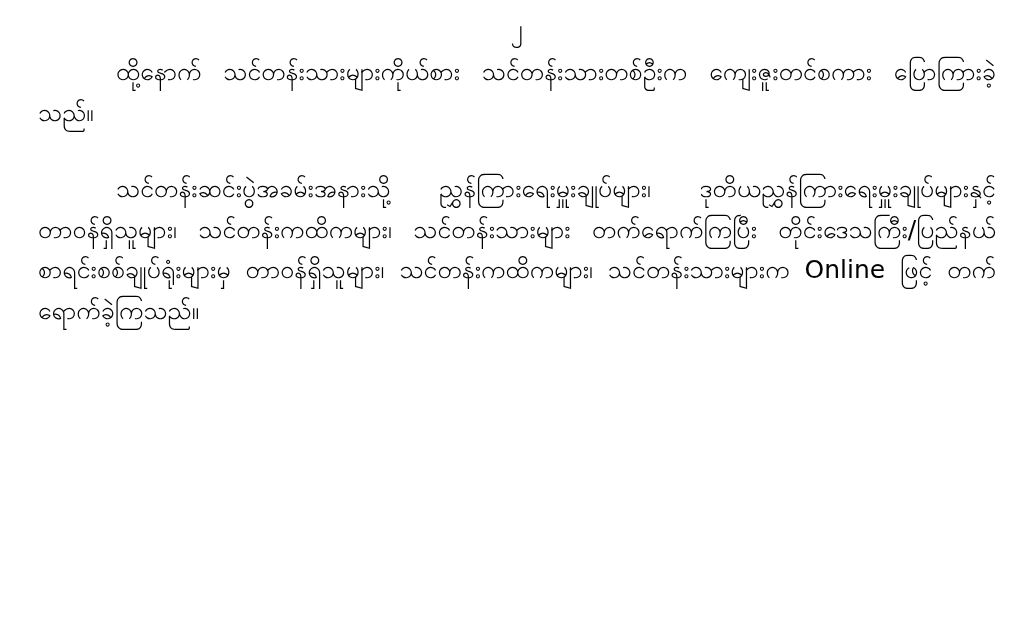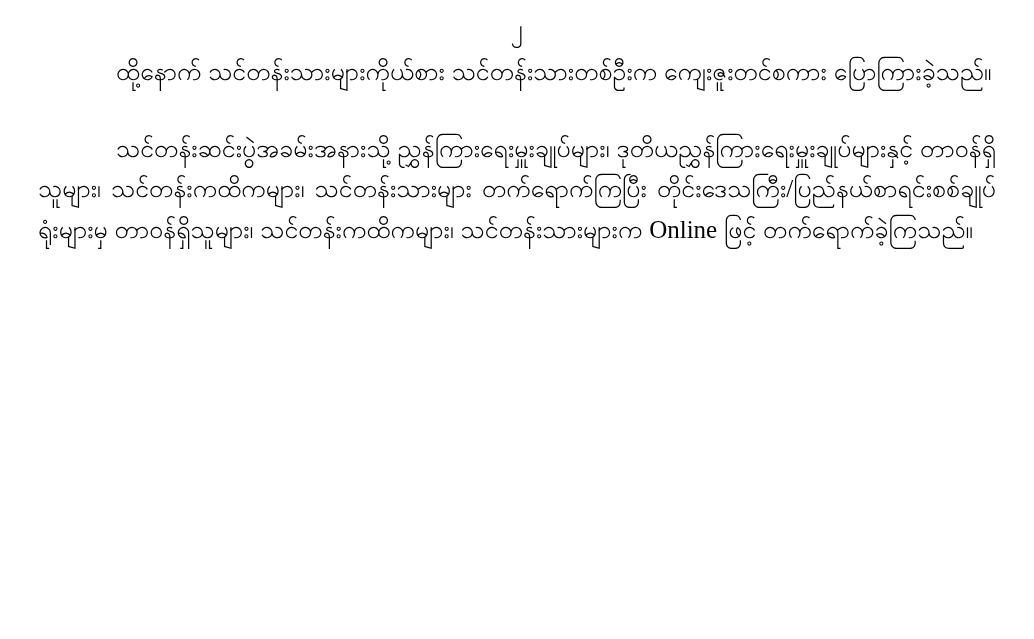--- a/index.html
+++ b/index.html
@@ -33,21 +33,20 @@
     font-size: 25px;
     line-height: 1.62;
     text-align: justify;
     text-justify: inter-word;
     word-spacing: 0.5px;
   }
   .para {
     margin: 0 0 10px 0;
     text-indent: 78px;
     text-align: justify;
-    font-family: Liberation Serif, serif;
   }
   .para:last-child {
     margin-bottom: 0;
     margin-top: 36px;
   }
   
 </style>
 </head>
 <body>
 

